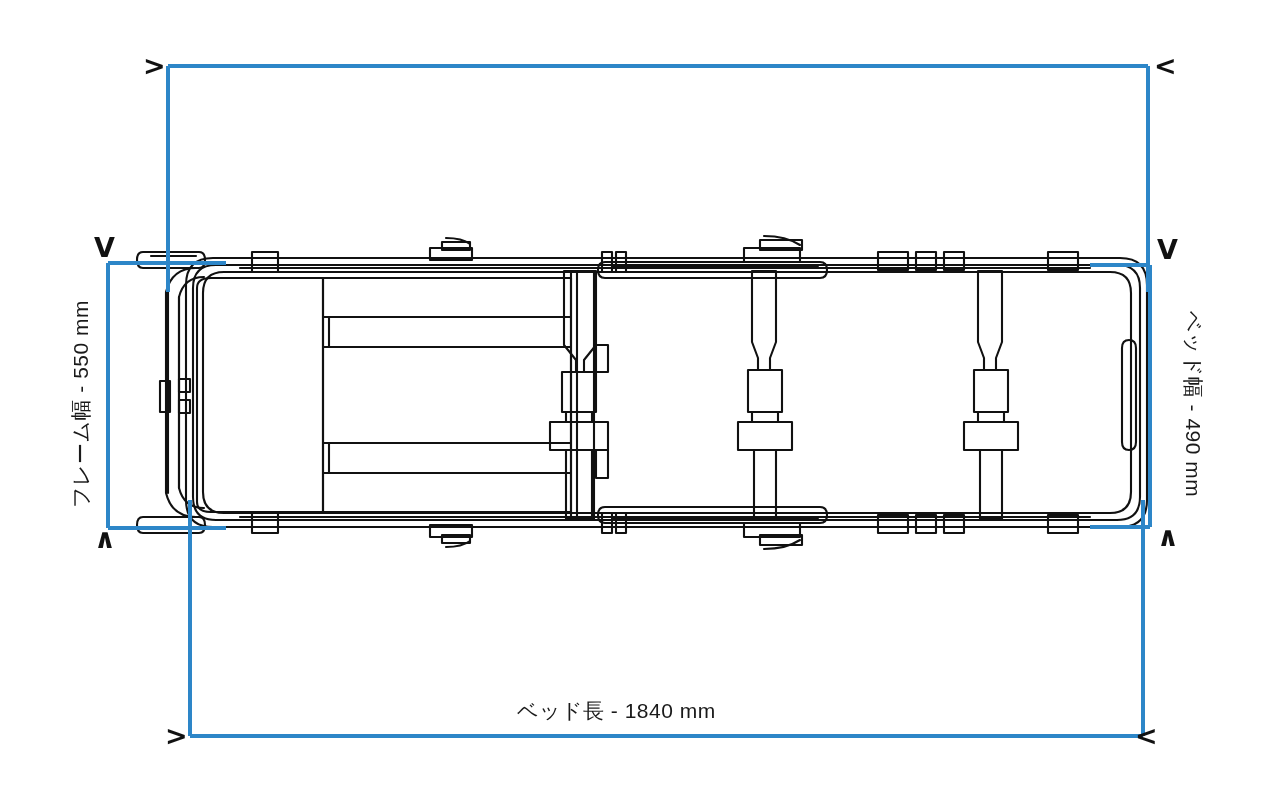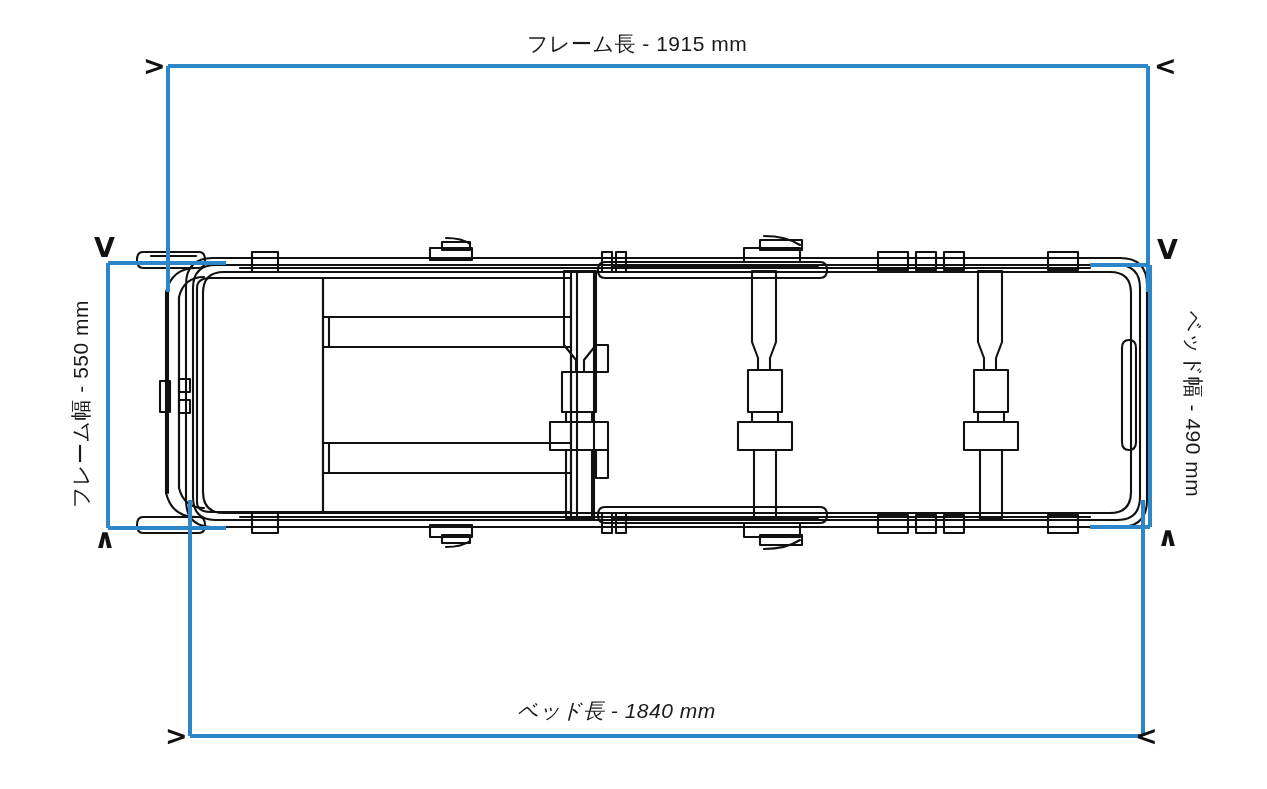--- a/index.html
+++ b/index.html
@@ -21,21 +21,21 @@
   }
   .arrowglyph{
     position:absolute;
     font-size:27px;
     font-weight:bold;
     color:#111;
     line-height:1;
     font-family:"DejaVu Sans","Liberation Sans",sans-serif;
   }
   #lbl-frame-length{left:527px;top:30px;}
-  #lbl-bed-length{left:517px;top:697px;font-style:italic;}
+  #lbl-bed-length{left:517px;top:697px;}
   #lbl-frame-width{
     left:-23px;top:390px;
     transform:rotate(-90deg);
     transform-origin:center center;
   }
   #lbl-bed-width{
     left:1100px;top:390px;
     transform:rotate(90deg);
     transform-origin:center center;
   }
@@ -216,21 +216,20 @@
 
   <span class="arrowglyph" style="left:165px;top:722px;">&gt;</span>
   <span class="arrowglyph" style="left:1135px;top:722px;">&lt;</span>
 
   <span class="arrowglyph" style="left:94px;top:234px;">V</span>
   <span class="arrowglyph" style="left:94px;top:525px;">∧</span>
 
   <span class="arrowglyph" style="left:1157px;top:236px;">V</span>
   <span class="arrowglyph" style="left:1157px;top:523px;">∧</span>
 
-  <div class="dimlabel" id="lbl-frame-length">フレーム長 - 1915 mm</div>
 
   <div class="dimlabel" id="lbl-bed-length">ベッド長 - 1840 mm</div>
 
   <div class="dimlabel" id="lbl-frame-width">フレーム幅 - 550 mm</div>
 
   <div class="dimlabel" id="lbl-bed-width">ベッド幅 - 490 mm</div>
 
 </div>
 
 </body></html>

